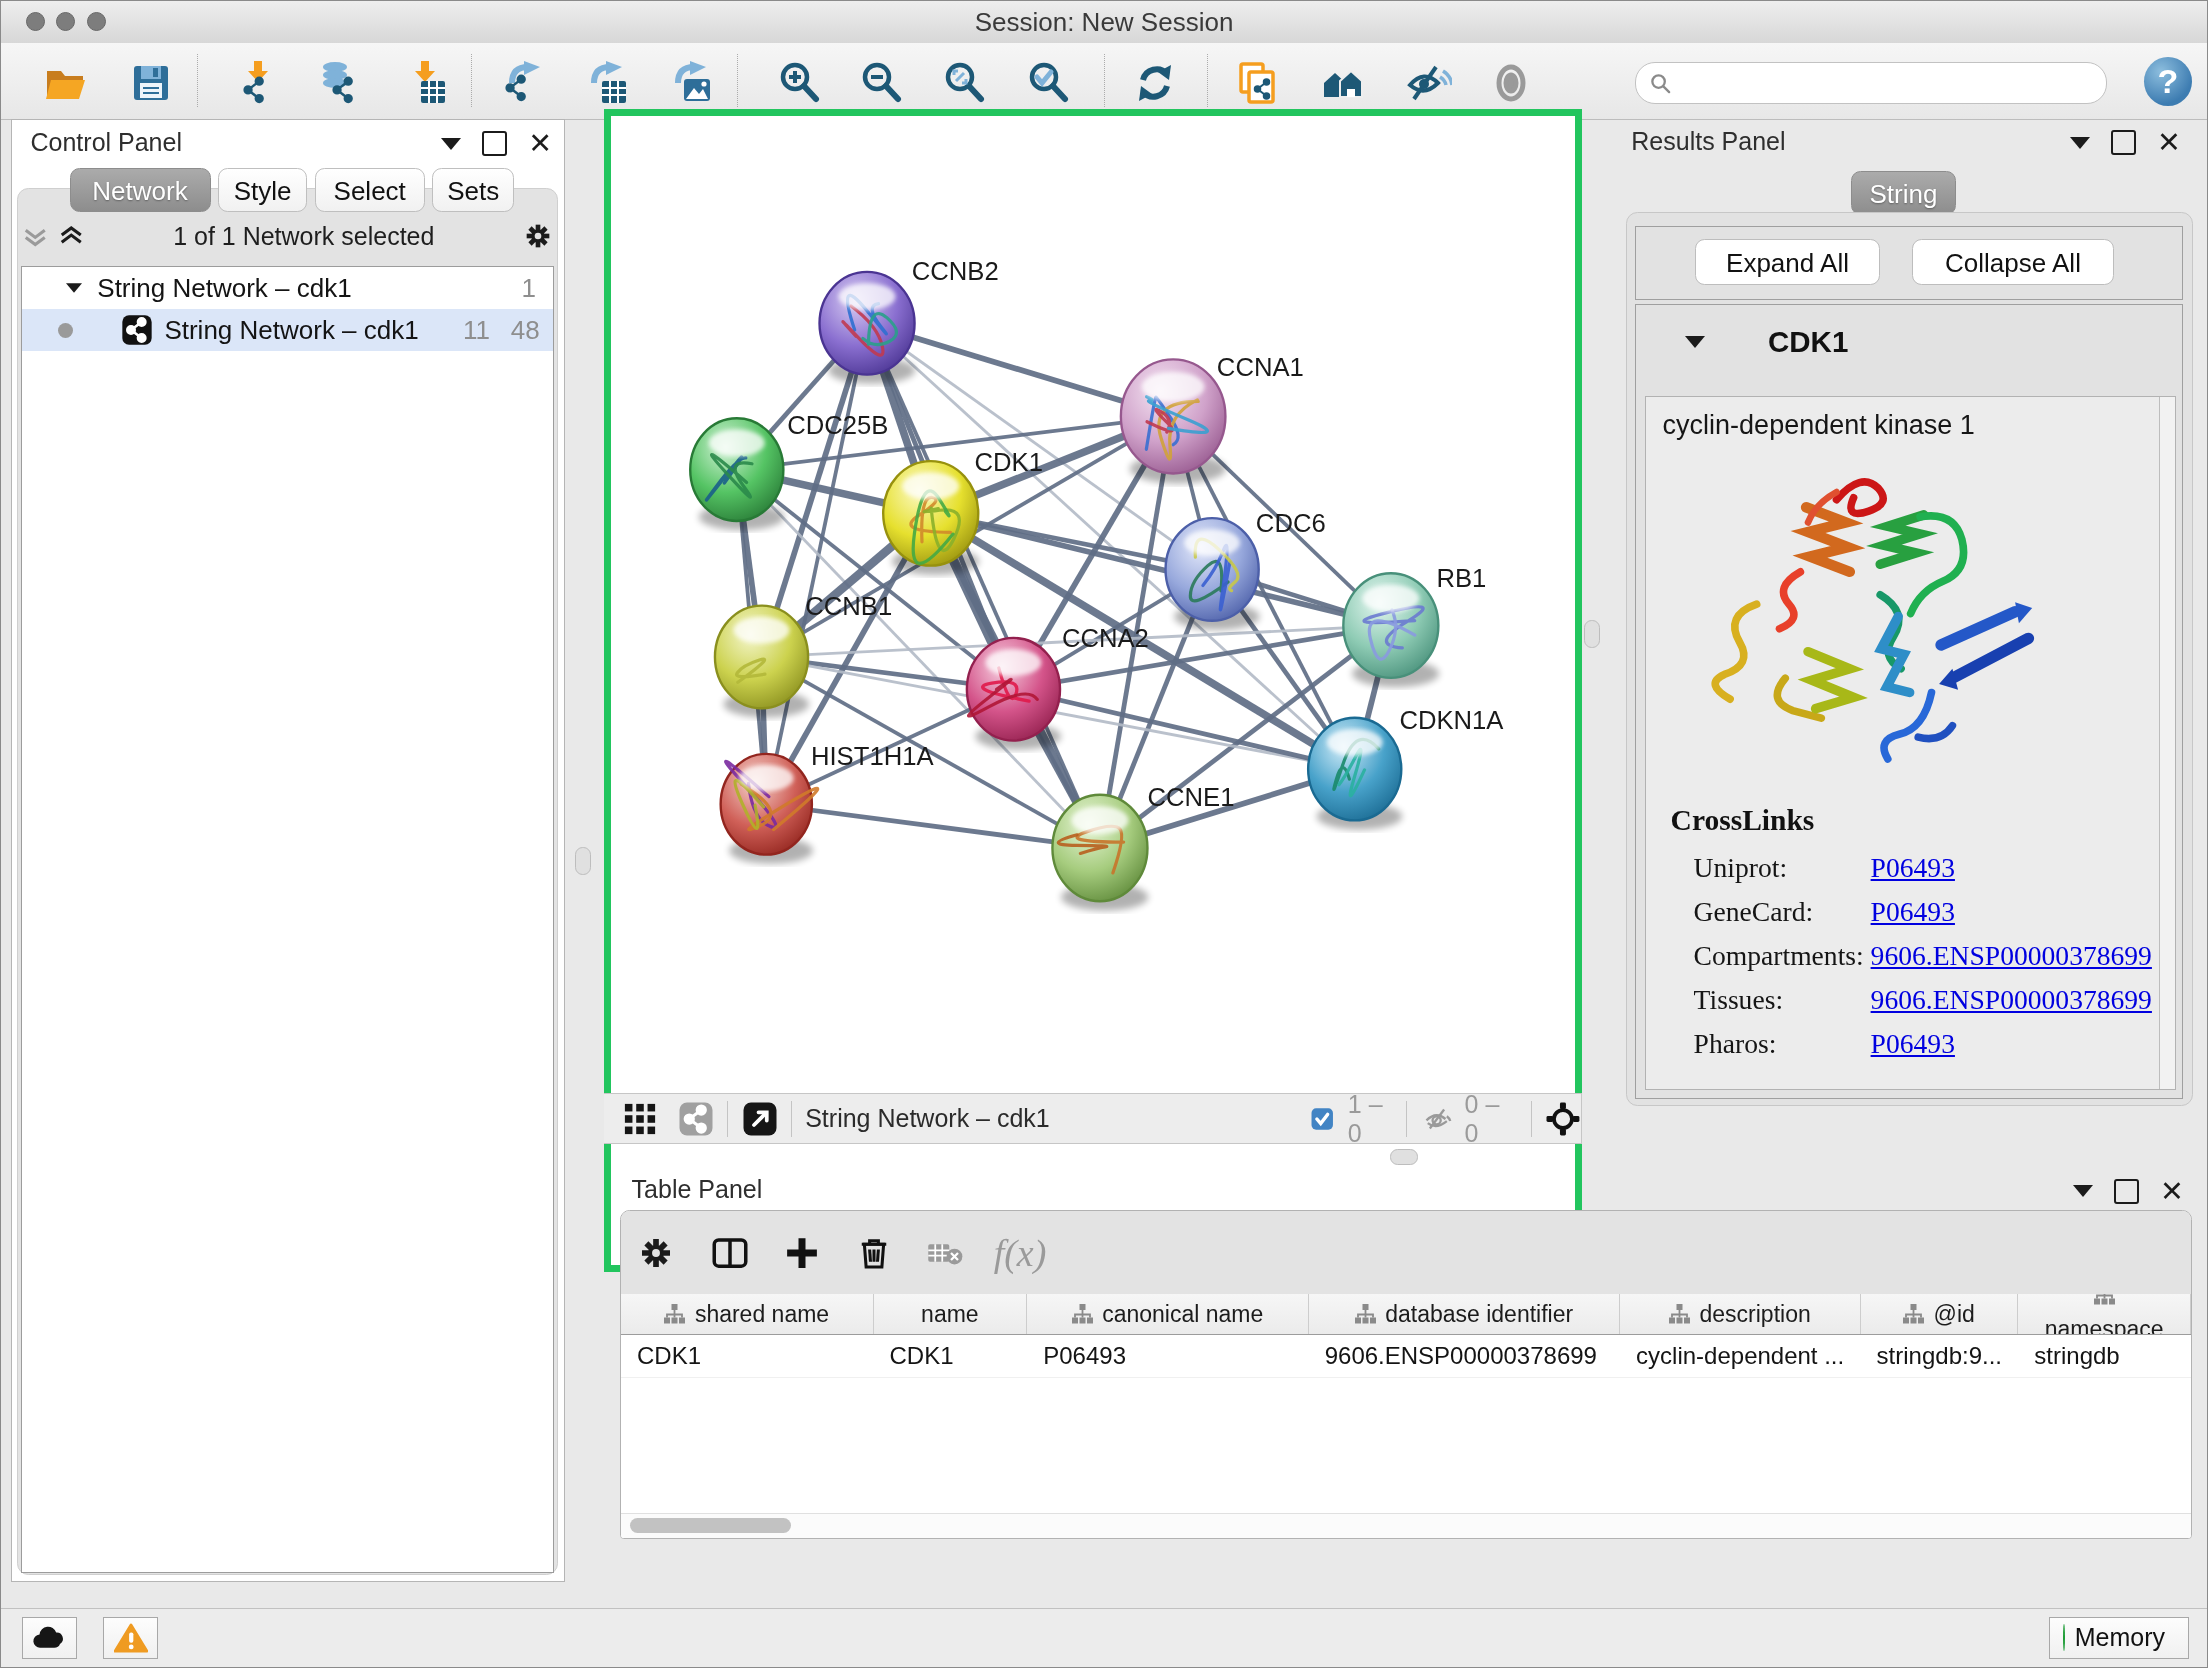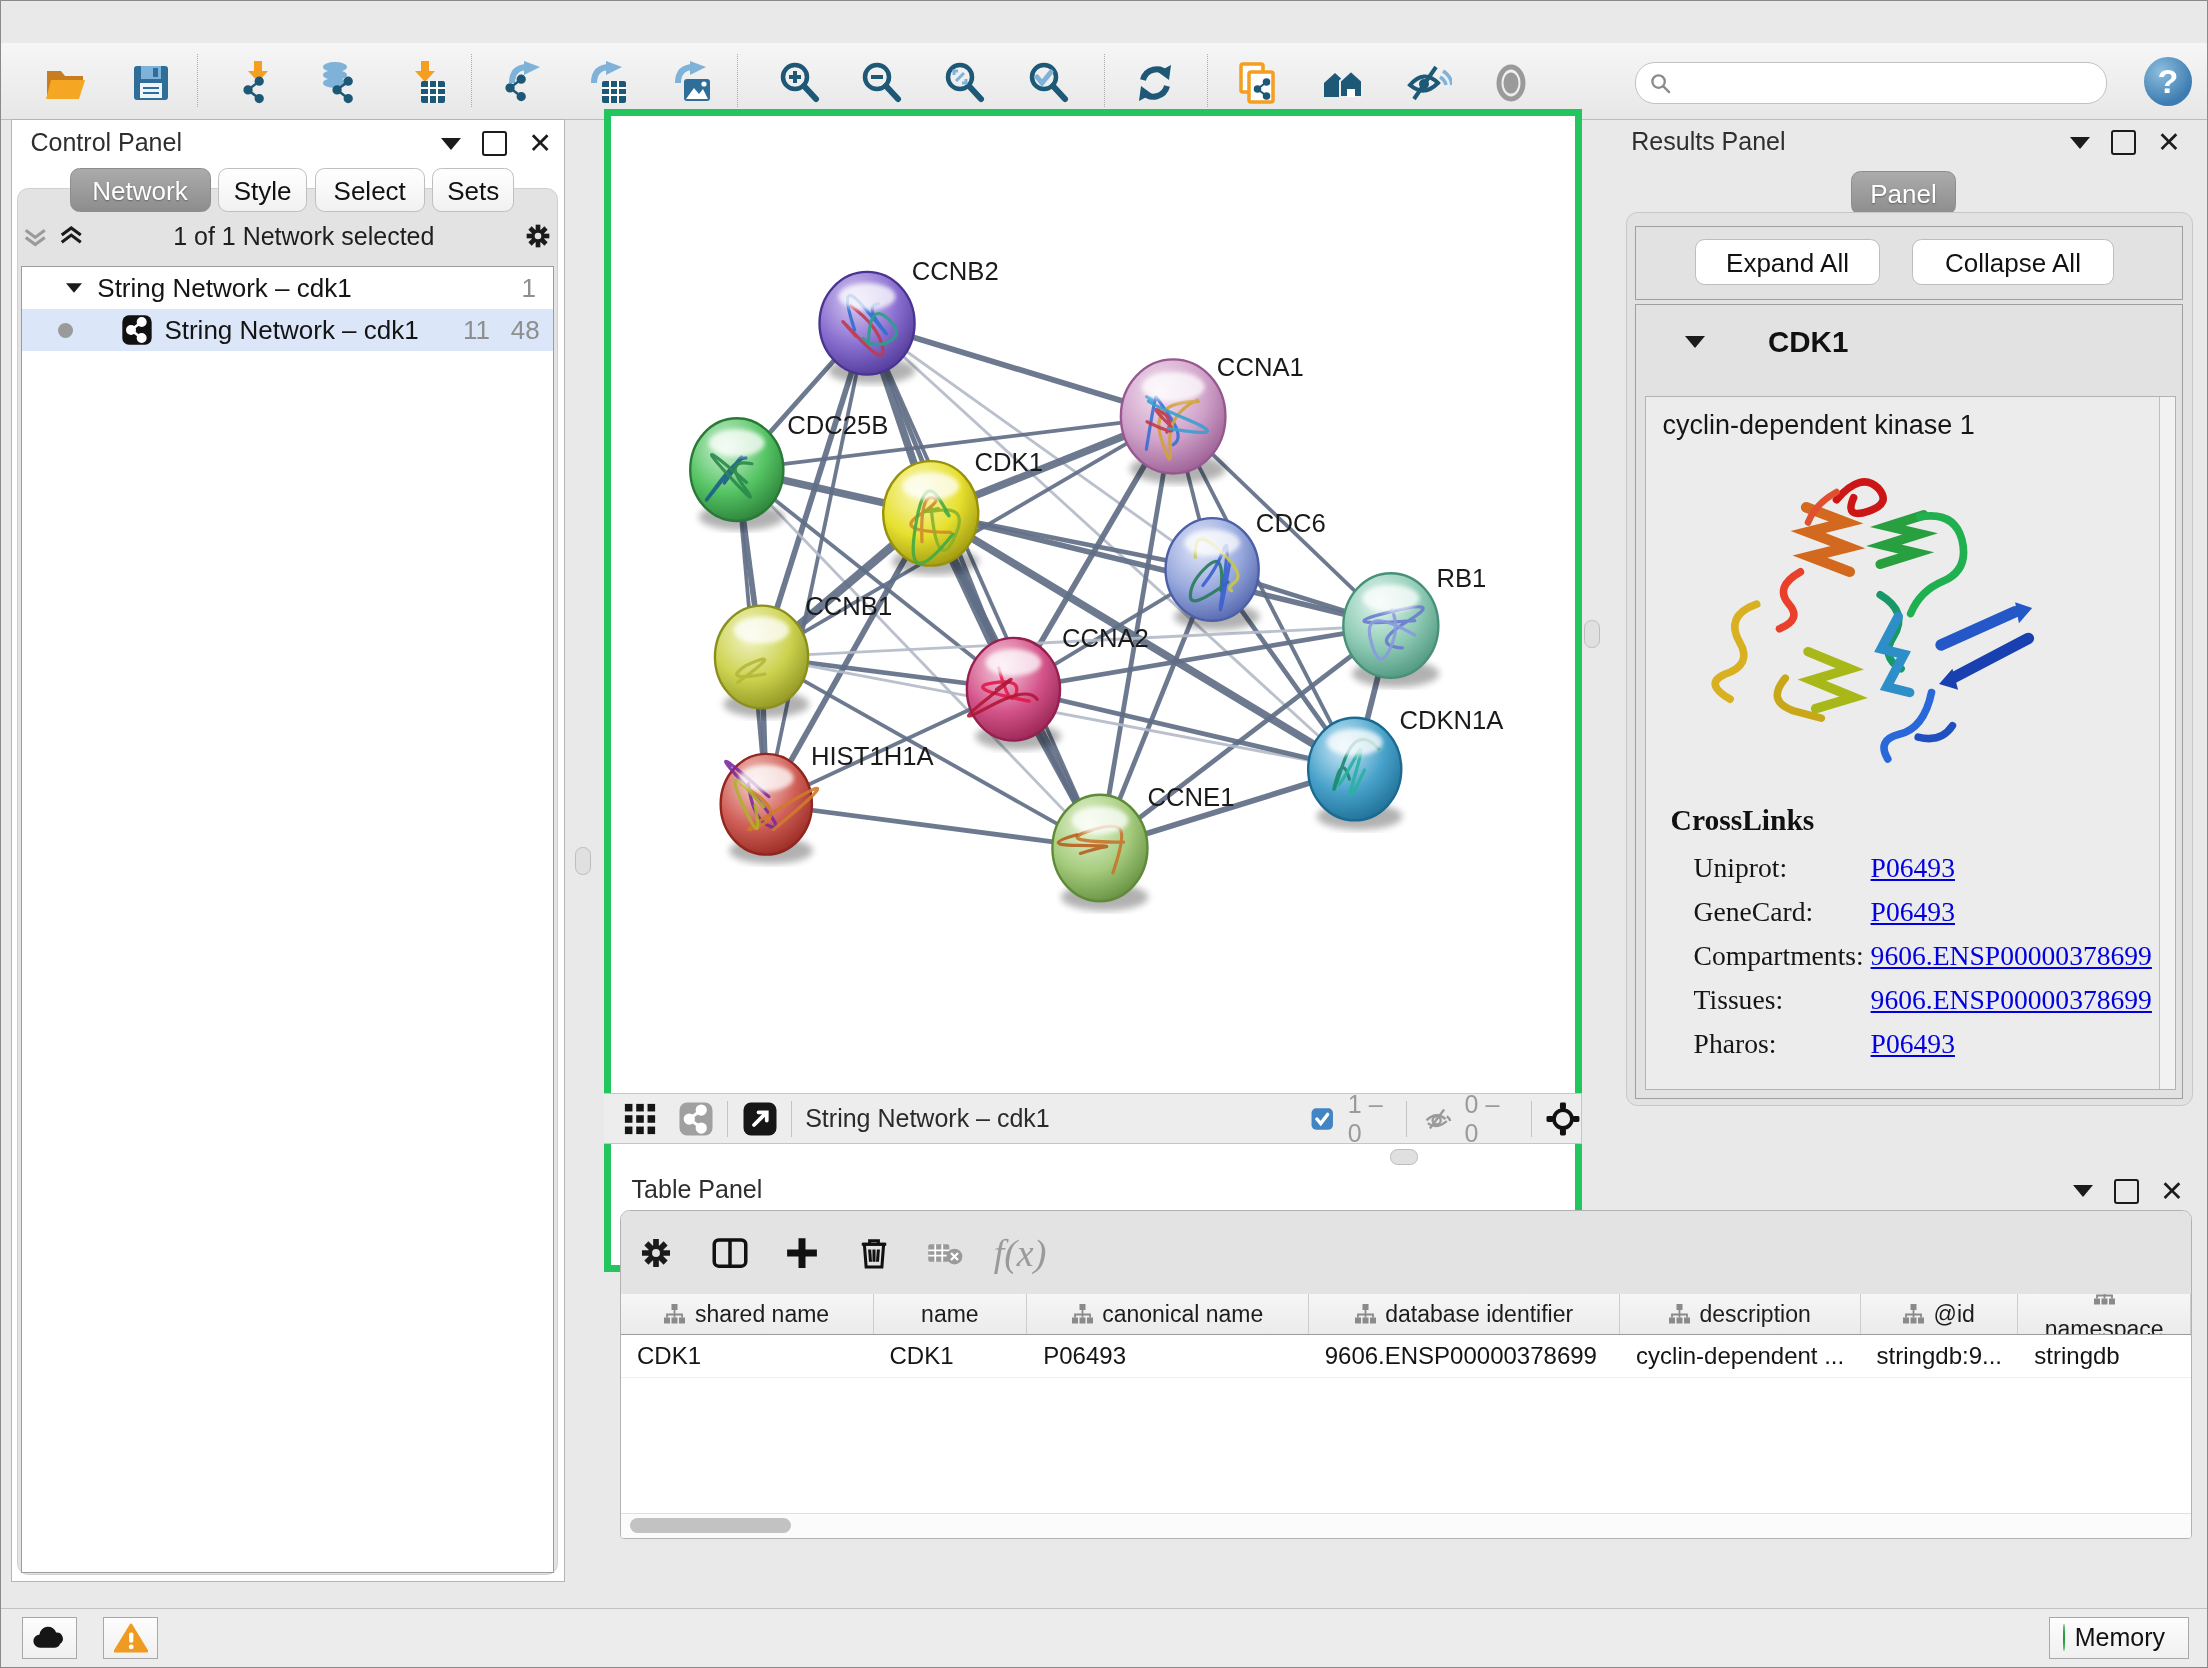--- a/index.html
+++ b/index.html
@@ -122,20 +122,26 @@
   .sb-btn{position:absolute;top:7.6px;height:42px;background:linear-gradient(#fdfdfd,#f0f0f0);
     border:1.9px solid #a8a8a8;box-sizing:border-box;display:flex;align-items:center;justify-content:center;}
   .mem-dot{width:27px;height:27px;border-radius:50%;background:#1f9d38;margin:0 9.5px 0 13.3px;}
   .mem-label{font-size:25px;color:#111;margin-right:23px;}
 </style>
 </head>
 <body>
 
 <div id="window">
 
+  <div class="titlebar">
+    <span class="tlight" style="left:25px"></span>
+    <span class="tlight" style="left:55px"></span>
+    <span class="tlight" style="left:86px"></span>
+    <div class="wtitle">Session: New Session</div>
+  </div>
 
   <div class="toolbar" id="toolbar">
     <div class="searchbox">
       <svg viewBox="0 0 24 24">
           <circle cx="10" cy="10" r="6.5" fill="none" stroke="#8a8a8a" stroke-width="2.4"></circle>
           <line x1="15" y1="15" x2="21" y2="21" stroke="#8a8a8a" stroke-width="2.4" stroke-linecap="round"></line>
         </svg>
       <input placeholder="" style="">
     </div>
     <div class="helpbtn">?</div>
@@ -656,21 +662,21 @@
   <div class="grip-h" style="left:1389px;top:1148px"></div>
 
   <div class="results-panel">
     <div style="position:absolute;left:13.3px;top:7.6px" class="ptitle">Results Panel</div>
     <div class="picons" style="right:19px;top:11.4px">
       <span class="pic-tri"></span>
       <span class="pic-sq"></span>
       <span class="pic-x">✕</span>
     </div>
     <div class="seg" style="position:absolute;left:233px;top:52px">
-      <span class="tab sel" style="width:105px">Panel</span>
+      <span class="tab sel" style="width:105px">String</span>
     </div>
     <div class="rp-box"></div>
     <div class="rp-strip"></div>
     <button class="rp-btn" style="left:77px;top:120px;width:185px">Expand All</button>
     <button class="rp-btn" style="left:294px;top:120px;width:202px">Collapse All</button>
     <div class="rp-entry">
       <div class="rp-entry-head">
         <span class="pic-tri" style="margin-left:49px"></span>
         <span class="rp-gene" style="margin-left:63px">CDK1</span>
       </div>

